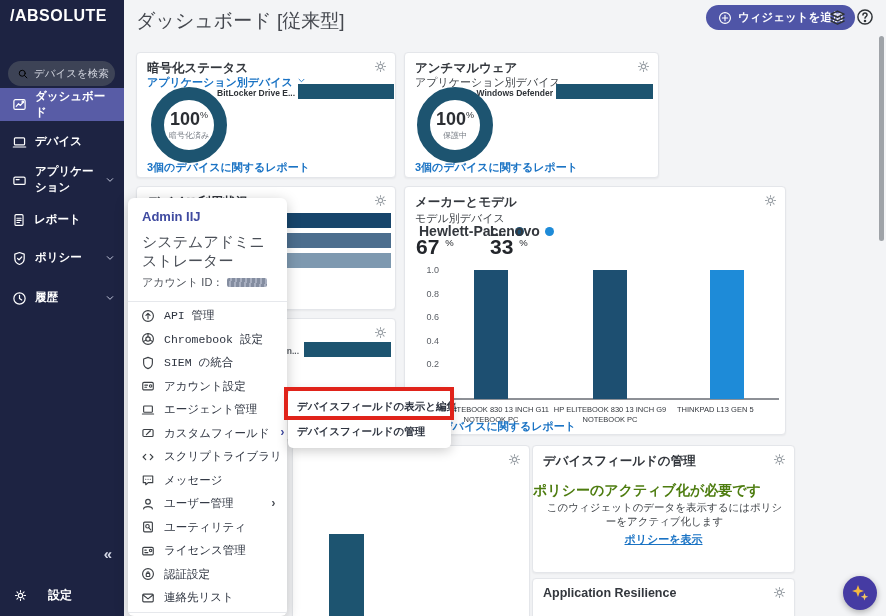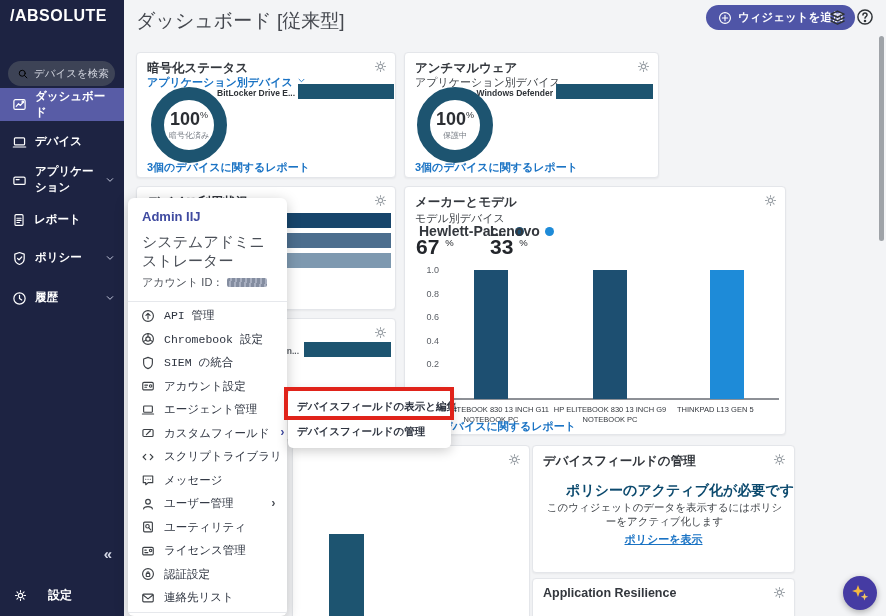--- a/index.html
+++ b/index.html
@@ -76,21 +76,21 @@
              box-shadow:0 3px 12px rgba(0,0,0,.2); z-index:11; padding:4px 0; }
   .submenu-item { height:25px; display:flex; align-items:center; padding:0 9px; font-size:10.5px; font-weight:600;
                   color:#2e3440; white-space:nowrap; cursor:pointer; }
   .red-annot { position:absolute; left:284px; top:387px; width:170px; height:33px; border:4px solid #e0231a;
                z-index:12; pointer-events:none; }
 
   
   .scroll-thumb { position:absolute; left:879px; top:36px; width:5px; height:205px; background:#9fa3a8; border-radius:3px; z-index:6; cursor:pointer; }
   .fab { position:absolute; left:843px; top:576px; width:34px; height:34px; border-radius:50%; background:#453ba3;
          z-index:13; cursor:pointer; box-shadow:0 2px 6px rgba(0,0,0,.3); }
-  .remed-head { position:absolute; left:0; width:100%; text-align:right; font-size:14px; font-weight:700; color:#0c4a6e; }
+  .remed-head { position:absolute; left:0; width:100%; text-align:left; font-size:14px; font-weight:700; color:#4d7c0f; }
   .remed-body { position:absolute; left:10px; width:243px; text-align:center; font-size:10.5px; color:#3f4348; line-height:1.3; }
   .remed-link { position:absolute; left:0; width:100%; text-align:center; font-size:11px; font-weight:600; color:#1a73c4;
                 text-decoration:underline; cursor:pointer; }
 </style>
 </head>
 <body>
 
 <div id="stage">
 
   <div class="page-title">ダッシュボード [従来型]</div>

